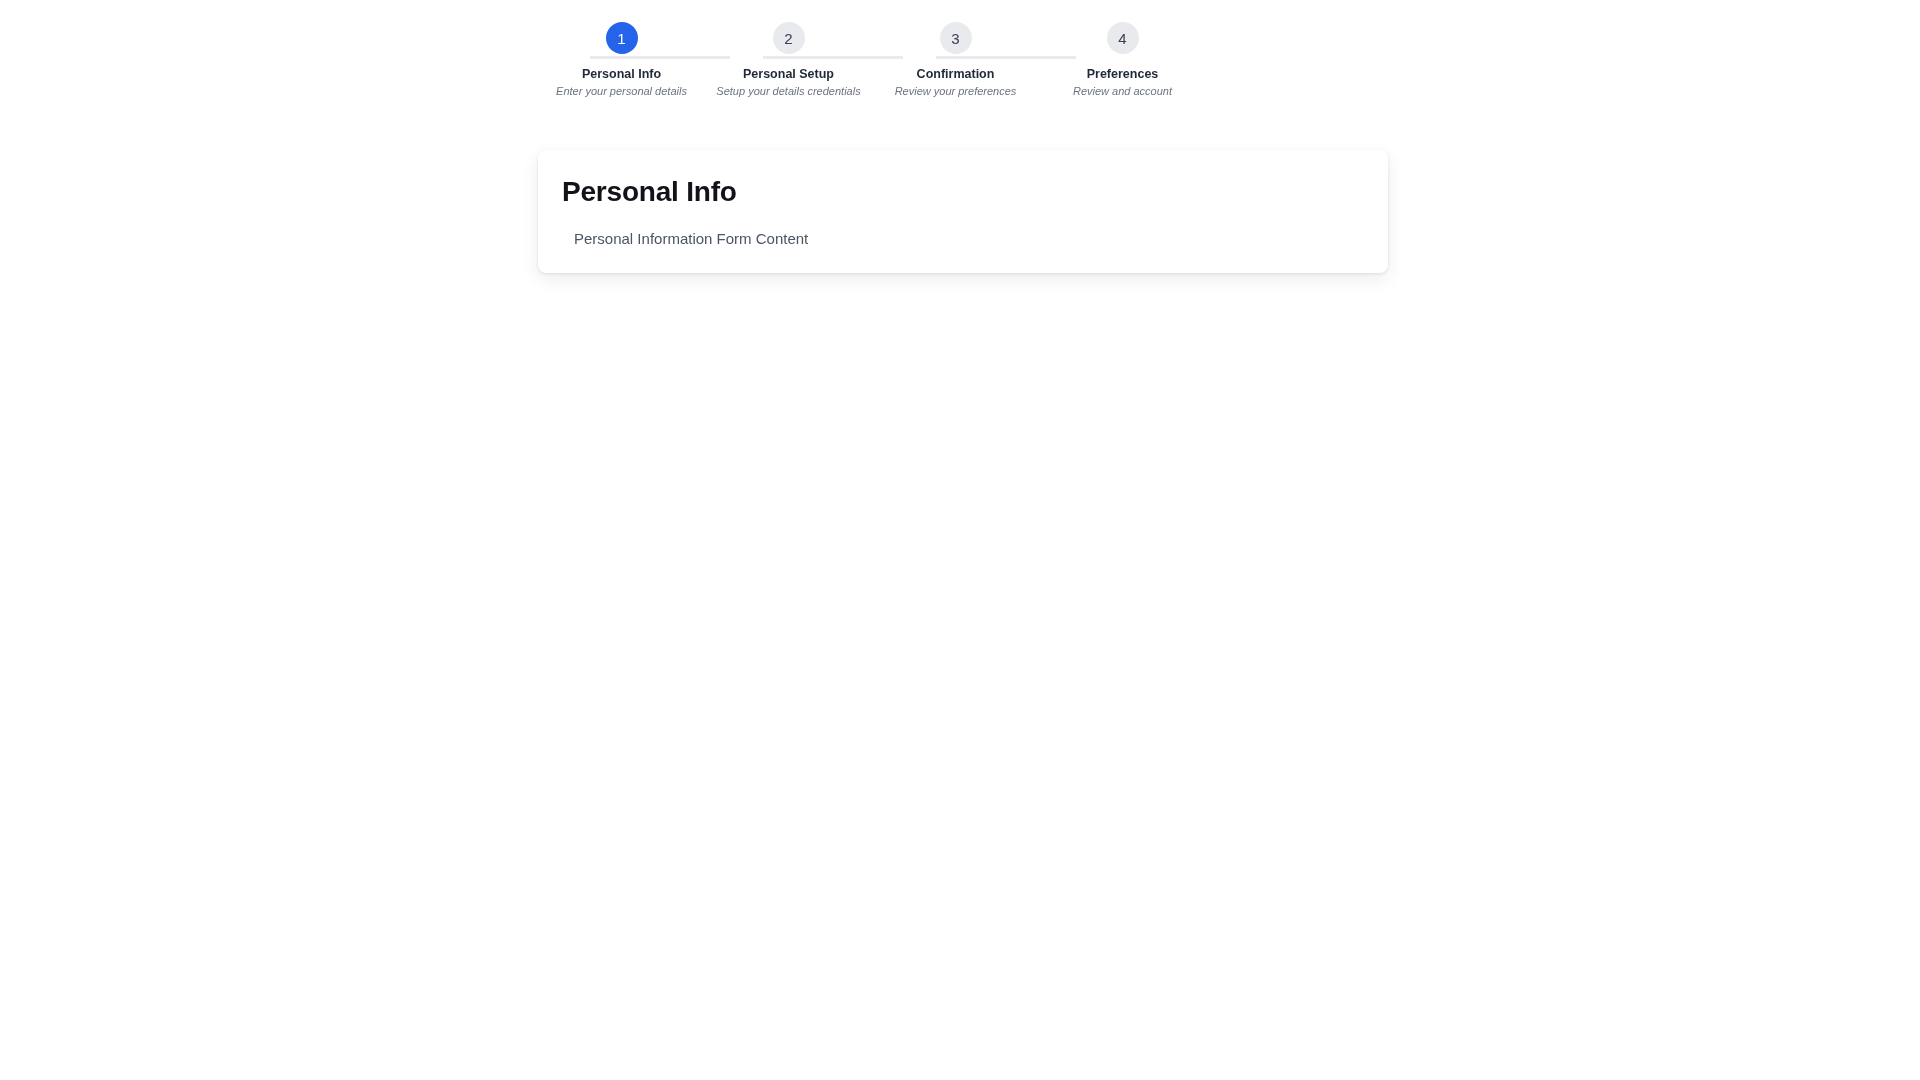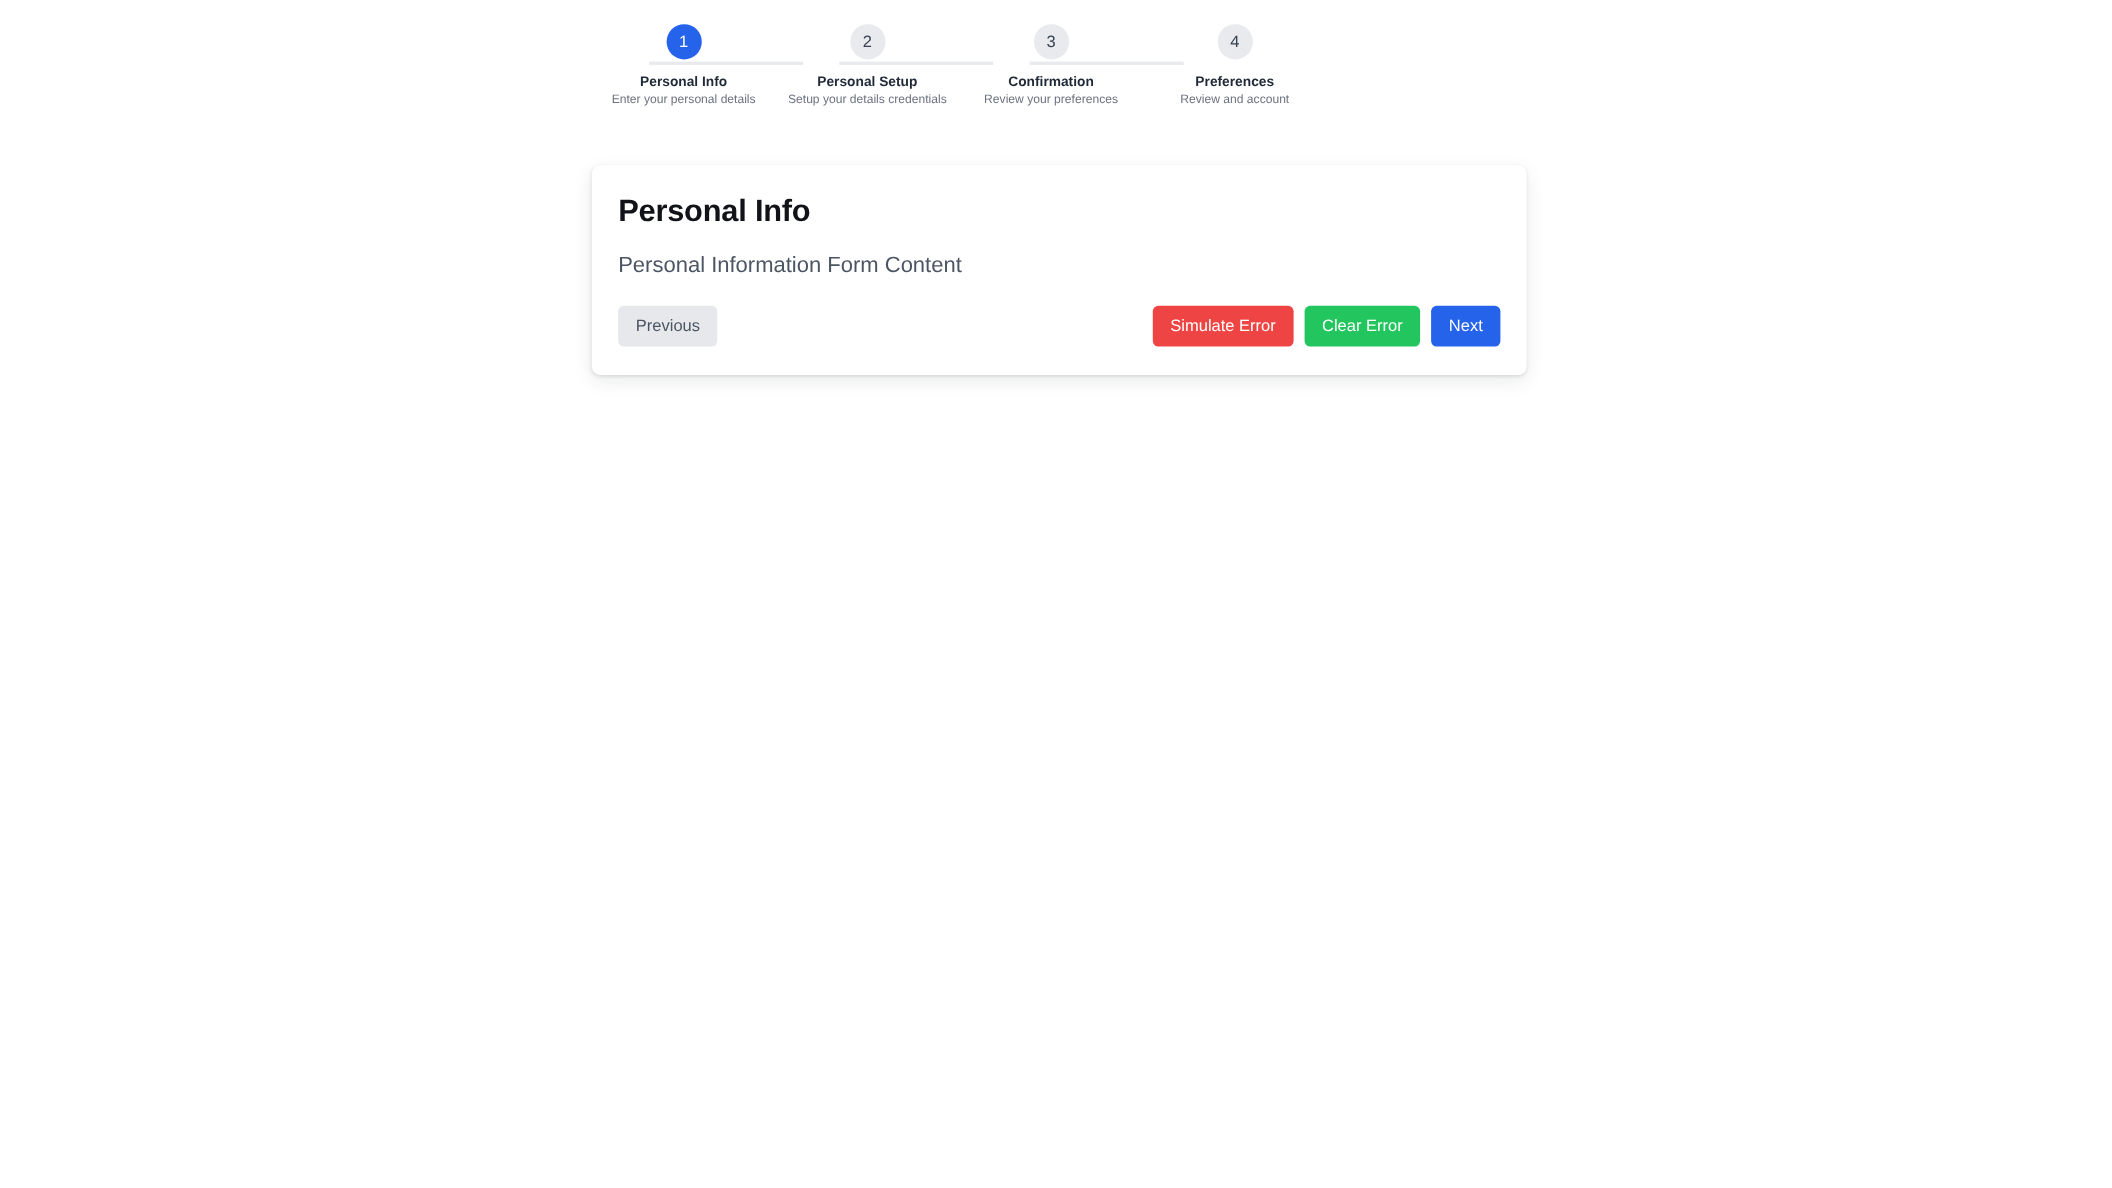--- a/index.html
+++ b/index.html
@@ -98,20 +98,21 @@
     white-space: nowrap;
     text-align: center;
   }
 
   .step-desc {
     margin-top: 4px;
     font-size: 11px;
     color: #6b7280;
     white-space: nowrap;
     text-align: center;
+    font-style: italic;
   }
 
   
   .card {
     position: absolute;
     left: 538px;
     top: 150px;
     width: 850px;
     background: #ffffff;
     border-radius: 8px;
@@ -121,22 +122,22 @@
 
   .card-title {
     margin: 0;
     font-size: 28px;
     font-weight: bold;
     color: #111318;
     letter-spacing: -0.2px;
   }
 
   .card-body-text {
-    margin: 22px 0 0 0;
-    font-size: 20px;
+    margin: 22px 0 0 12px;
+    font-size: 15px;
     color: #4b5563;
   }
 
   .card-actions {
     margin-top: 25px;
     display: flex;
     align-items: center;
     justify-content: space-between;
   }
 
@@ -221,24 +222,15 @@
         <div class="step-desc">Review and account</div>
       </div>
 
     </div>
   </div>
 
   <div class="card">
     <h1 class="card-title">Personal Info</h1>
     <p class="card-body-text">Personal Information Form Content</p>
 
-    <div class="card-actions">
-      <button class="btn btn-prev">Previous</button>
-
-      <div class="actions-right">
-        <button class="btn btn-error">Simulate Error</button>
-        <button class="btn btn-clear">Clear Error</button>
-        <button class="btn btn-next">Next</button>
-      </div>
-    </div>
   </div>
 
 </div>
 
 </body></html>

